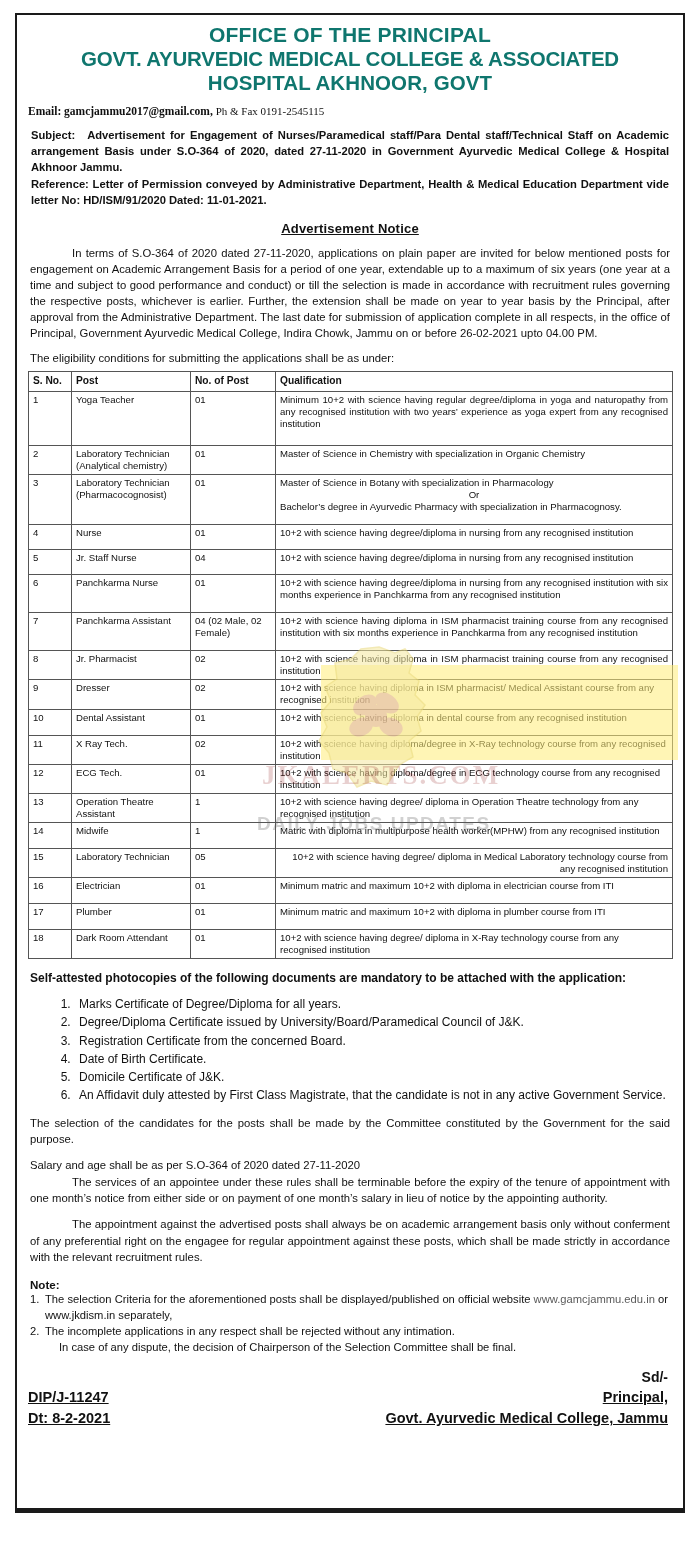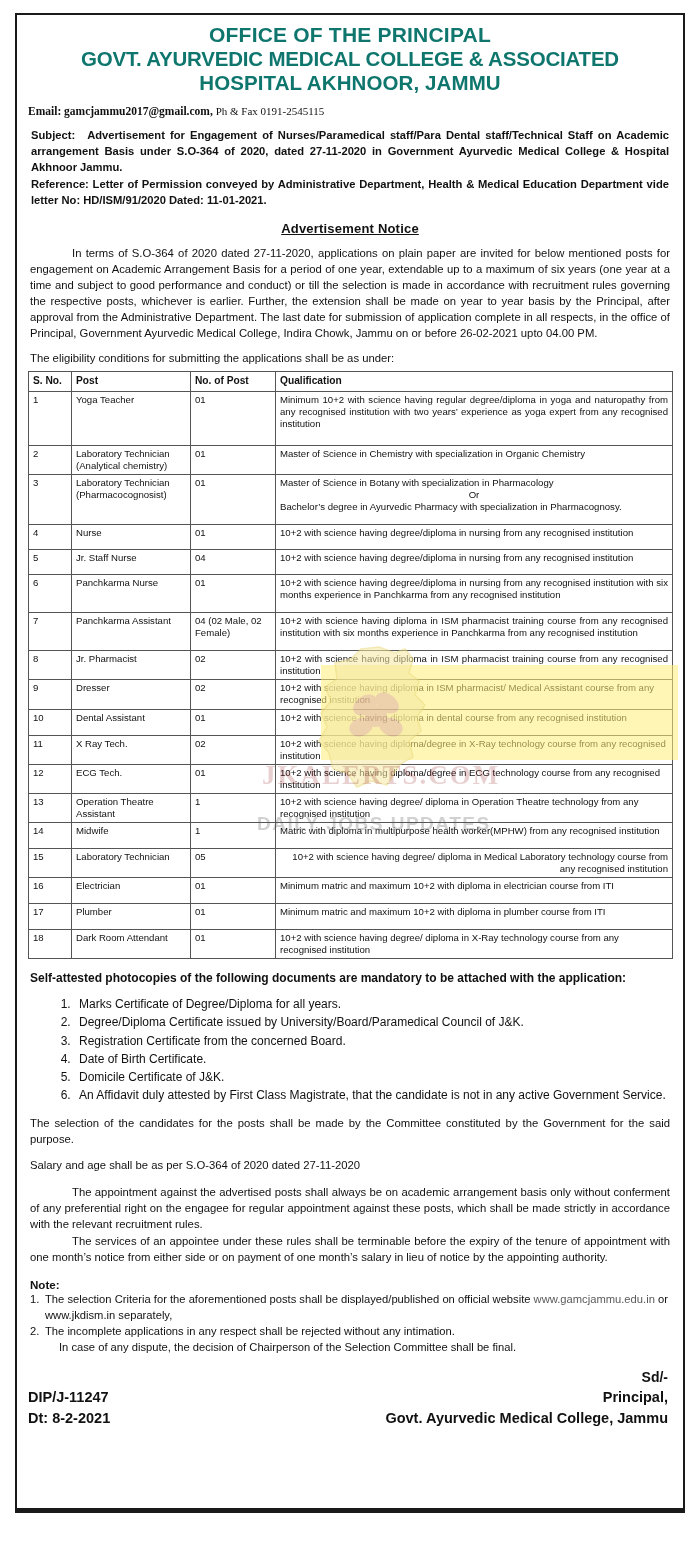--- a/index.html
+++ b/index.html
@@ -209,33 +209,34 @@
     font-size: 14px;
     font-weight: bold;
     padding-right: 4px;
   }
   .foot {
     margin-top: 2px;
     display: flex;
     justify-content: space-between;
     align-items: flex-start;
     padding-right: 4px;
+    text-decoration: underline;
   }
   .foot-left { font-size: 14.5px; font-weight: bold; line-height: 1.42; }
   .foot-right { font-size: 14.5px; font-weight: bold; line-height: 1.42; text-align: right; }
 </style>
 </head>
 <body>
 
 <div id="page">
 
   <div class="hdr">
     <div class="l1">OFFICE OF THE PRINCIPAL</div>
     <div class="l2">GOVT. AYURVEDIC MEDICAL COLLEGE &amp; ASSOCIATED</div>
-    <div class="l3">HOSPITAL AKHNOOR, JAMMU</div>
+    <div class="l3">HOSPITAL AKHNOOR, GOVT</div>
   </div>
 
   <div class="email-line">
     <span>Email: gamcjammu2017@gmail.com,</span>
     <span class="ph">Ph &amp; Fax 0191-2545115</span>
   </div>
 
   <div class="subject">
     <span class="lbl">Subject:</span><span>Advertisement for Engagement of Nurses/Paramedical staff/Para Dental staff/Technical Staff on Academic arrangement Basis under S.O-364 of 2020, dated 27-11-2020 in Government Ayurvedic Medical College &amp; Hospital Akhnoor Jammu.</span>
   </div>
@@ -380,22 +381,22 @@
     <li>Marks Certificate of Degree/Diploma for all years.</li>
     <li>Degree/Diploma Certificate issued by University/Board/Paramedical Council of J&amp;K.</li>
     <li>Registration Certificate from the concerned Board.</li>
     <li>Date of Birth Certificate.</li>
     <li>Domicile Certificate of J&amp;K.</li>
     <li>An Affidavit duly attested by First Class Magistrate, that the candidate is not in any active Government Service.</li>
   </ol>
 
   <div class="para2">The selection of the candidates for the posts shall be made by the Committee constituted by the Government for the said purpose.</div>
   <div class="para2">Salary and age shall be as per S.O-364 of 2020 dated 27-11-2020</div>
+  <div class="para2 ind para-tight">The services of an appointee under these rules shall be terminable before the expiry of the tenure of appointment with one month’s notice from either side or on payment of one month’s salary in lieu of notice by the appointing authority.</div>
   <div class="para2 ind">The appointment against the advertised posts shall always be on academic arrangement basis only without conferment of any preferential right on the engagee for regular appointment against these posts, which shall be made strictly in accordance with the relevant recruitment rules.</div>
-  <div class="para2 ind para-tight">The services of an appointee under these rules shall be terminable before the expiry of the tenure of appointment with one month’s notice from either side or on payment of one month’s salary in lieu of notice by the appointing authority.</div>
 
   <div class="note-head">Note:</div>
   <div class="note-list">
     <div class="note-row">
       <span class="note-num">1.</span>
       <span><span>The selection Criteria for the aforementioned posts shall be displayed/published on official website</span>
         <span class="url">www.gamcjammu.edu.in</span><span> or www.jkdism.in separately,</span></span>
     </div>
     <div class="note-row">
       <span class="note-num">2.</span>

